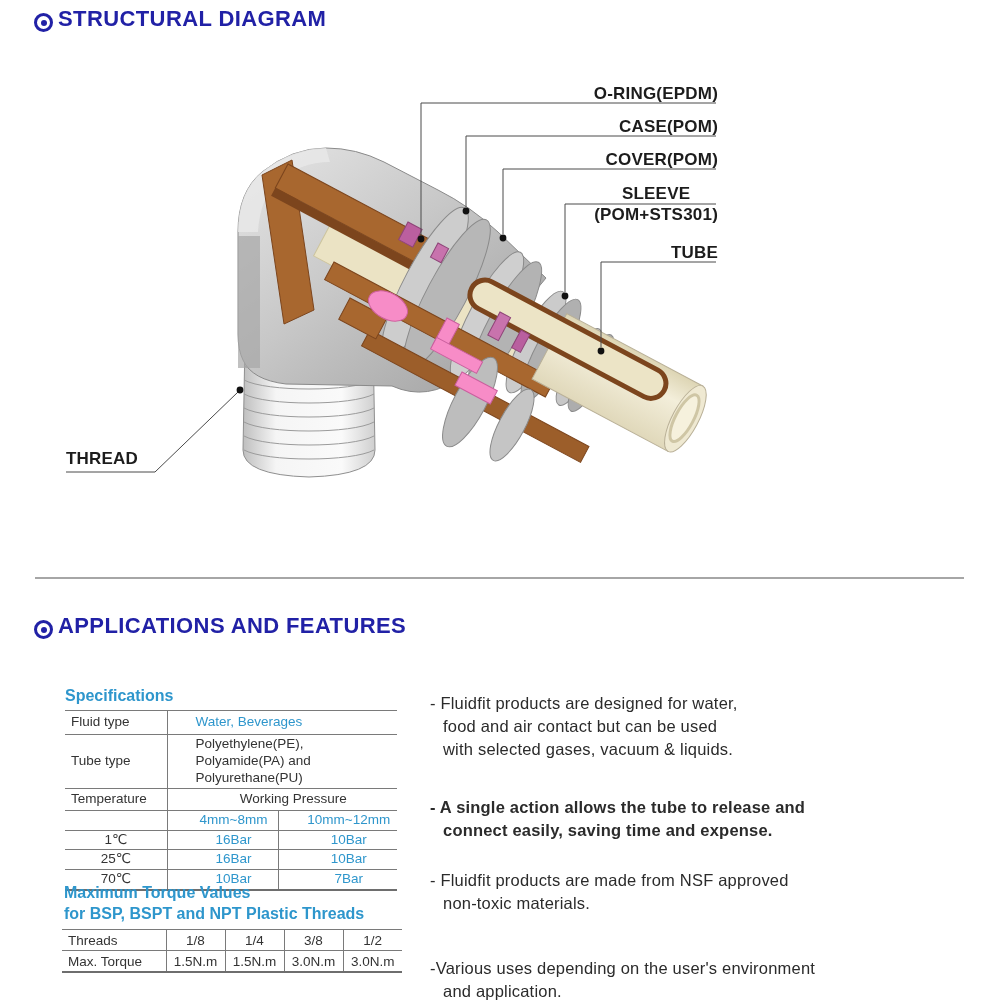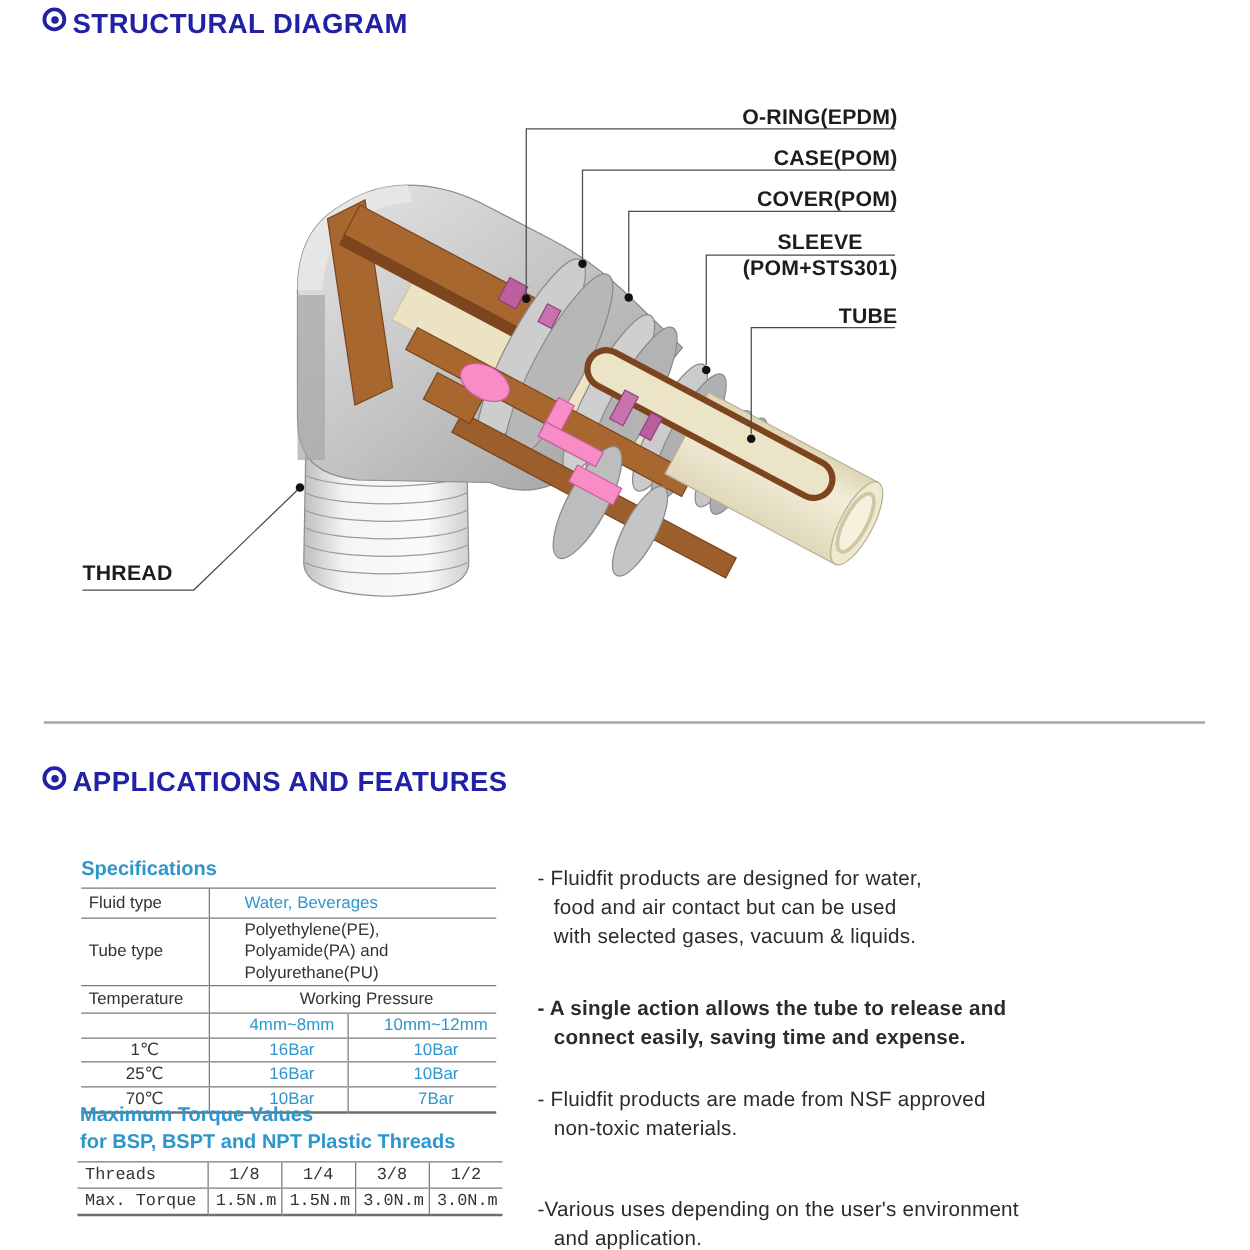--- a/index.html
+++ b/index.html
@@ -1,20 +1,20 @@
 <!DOCTYPE html>
 <html><head>
 <meta charset="utf-8">
 <style>
   html,body{margin:0;padding:0;background:#ffffff;}
   .page{position:relative;width:1000px;height:1000px;background:#fff;overflow:hidden;
         font-family:"Liberation Sans","DejaVu Sans",sans-serif;color:#2e2e2e;}
 
   
-  .sec-head{position:absolute;display:flex;align-items:flex-start;gap:5px;
+  .sec-head{position:absolute;display:flex;align-items:flex-end;gap:5px;
             color:#2121a6;font-size:22px;font-weight:bold;letter-spacing:.4px;white-space:nowrap;}
   .sec-head.h1{left:34px;top:6px;}
   .sec-head.h2{left:34px;top:613px;}
   .bullseye{display:inline-block;width:13px;height:13px;border:3.5px solid #2121a6;border-radius:50%;position:relative;}
   .bullseye i{position:absolute;left:50%;top:50%;width:6px;height:6px;margin:-3px 0 0 -3px;background:#2121a6;border-radius:50%;}
 
   
   .diagram{position:absolute;left:0;top:0;width:1000px;height:575px;}
   .diagram svg{position:absolute;left:0;top:0;}
   .dlabel{position:absolute;font-size:17px;font-weight:600;color:#1c1c1c;white-space:nowrap;letter-spacing:.2px;}
@@ -34,21 +34,21 @@
   .spec-table td{border-top:1px solid #7a7a7a;padding:1px 6px;vertical-align:middle;line-height:1.25;}
   .spec-table tr:last-child td{border-bottom:2px solid #6e6e6e;}
   .spec-table td.v{border-left:1px solid #7a7a7a;padding-left:28px;}
   .spec-table td.c{text-align:center;margin-left:32px;}
   .blue{color:#2e96cc;}
   .rh24{height:24px;}.rh37{height:37px;}.rh22{height:22px;}.rh19{height:19px;}.rh15{height:15px;}.rh17{height:17px;}
 
   
   .torque-title{position:absolute;left:64px;top:882px;font-size:16px;font-weight:bold;color:#2e96cc;line-height:21px;}
   .torque-table{position:absolute;left:62px;top:929px;width:340px;font-size:13.5px;color:#333;}
-  .torque-table td{border-top:1px solid #7a7a7a;padding:1px 6px;height:18px;font-family:Liberation Mono, monospace;}
+  .torque-table td{border-top:1px solid #7a7a7a;padding:1px 6px;height:18px;}
   .torque-table tr:last-child td{border-bottom:2px solid #6e6e6e;}
   .torque-table td.v{border-left:1px solid #7a7a7a;text-align:center;}
 
   
   .feature{position:absolute;left:430px;width:520px;font-size:16.5px;line-height:23px;color:#2b2b2b;letter-spacing:.2px;}
   .feature .cont{padding-left:13px;}
   .f1{top:692px;}.f2{top:796px;font-weight:bold;}.f3{top:869px;}.f4{top:941px;margin-top:16px;}
 </style>
 </head>
 <body>

